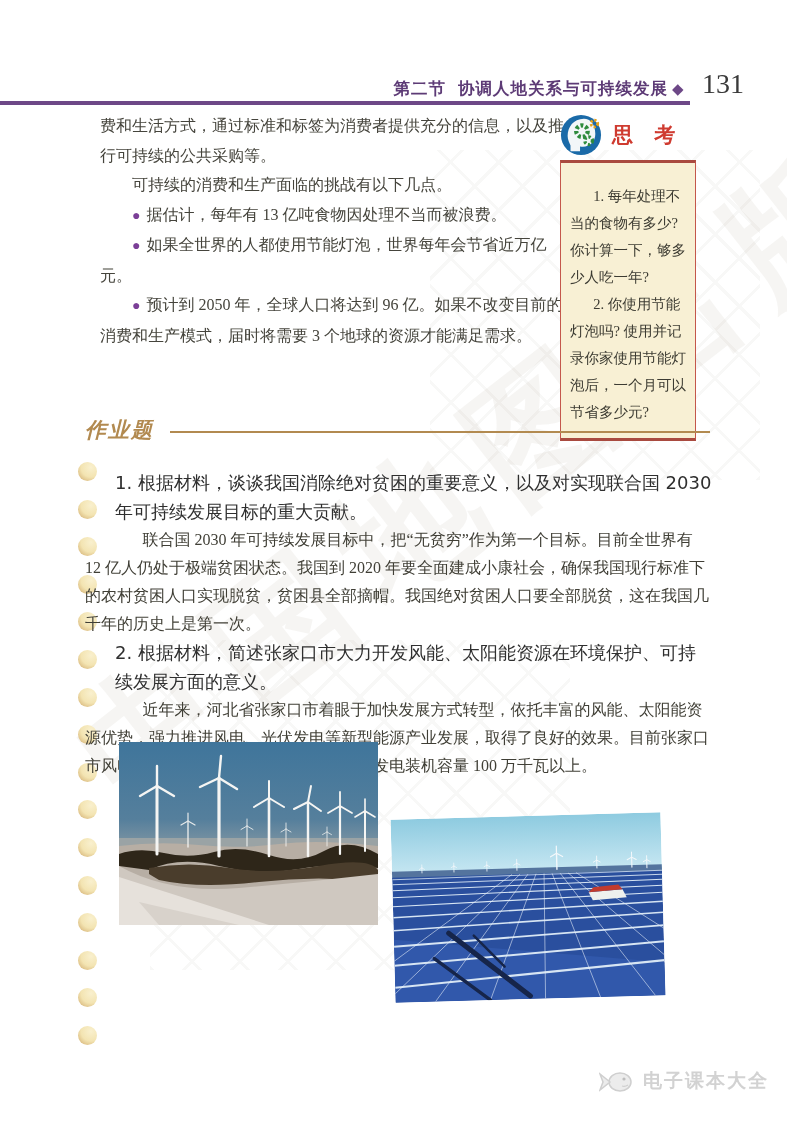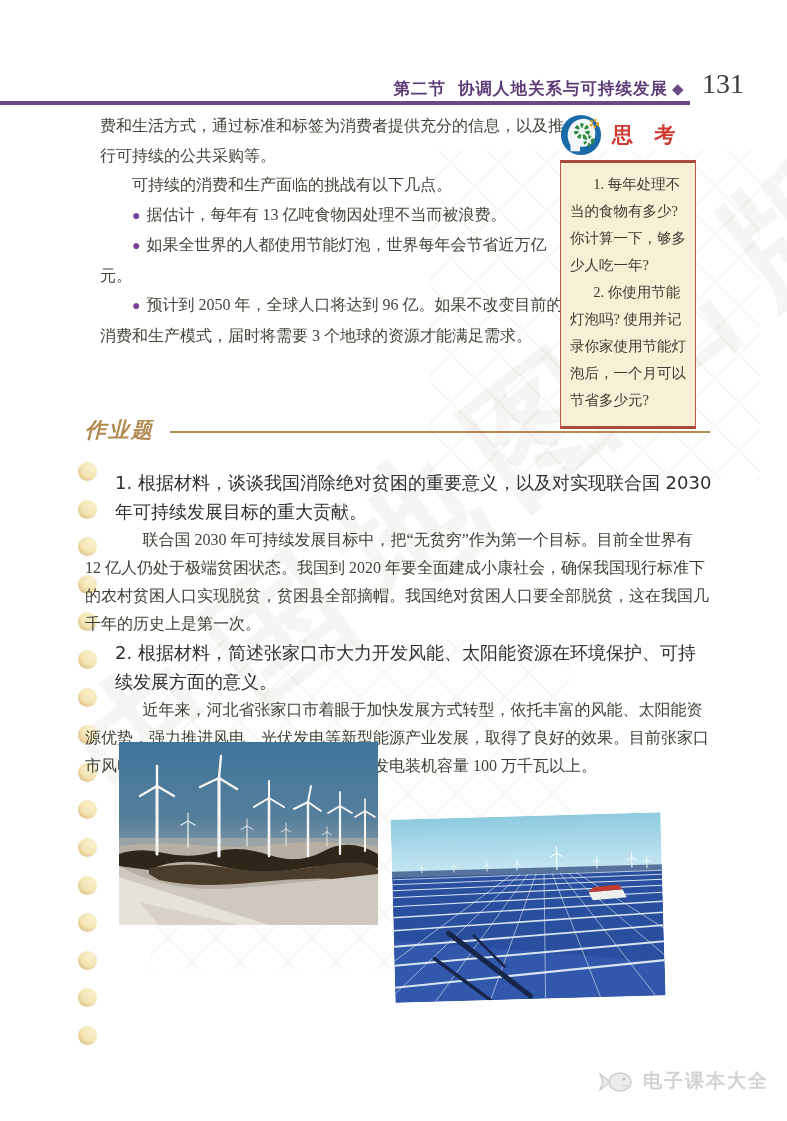--- a/index.html
+++ b/index.html
@@ -27,21 +27,21 @@
   .intro{position:absolute;left:85px;top:111px;width:470px;z-index:2;
     font-family:"Liberation Serif",serif;font-size:16px;line-height:29.5px;color:#45443c;margin-left:15px;}
   .intro p{margin:0;}
   .intro p.ind{text-indent:2em;}
   .bullet-dot{color:#7b3f97;font-size:14px;margin-right:6px;}
   
   .think{position:absolute;left:560px;top:114px;width:136px;z-index:2;}
   .think-head{display:flex;align-items:center;margin-bottom:4px;}
   .think-title{font-weight:bold;font-size:21px;color:#cf3b30;letter-spacing:7px;margin-left:10px;}
   .think-body{background:#f8f0d4;border:1px solid #c4574b;border-top:3px solid #a94a3f;
-    border-bottom:3px solid #a94a3f;padding:8px 9px 12px;
+    border-bottom:3px solid #a94a3f;padding:20px 9px 12px;
     font-family:"Liberation Serif",serif;font-size:14.5px;line-height:27px;color:#3c3b32;}
   .think-body p{margin:0;text-indent:1.6em;}
   
   .hw-title-row{position:absolute;left:85px;top:416px;width:625px;z-index:2;
     display:flex;align-items:center;}
   .hw-title{font-family:"Liberation Serif",serif;font-style:italic;font-weight:bold;
     font-size:21px;color:#b28a50;letter-spacing:2px;}
   .hw-rule{flex:1;height:2px;background:#b28a50;margin-left:16px;margin-top:4px;}
   .beads{position:absolute;left:78px;top:462px;z-index:2;display:flex;flex-direction:column;}
   .bead{width:19px;height:19px;border-radius:50%;margin-bottom:18.6px;

